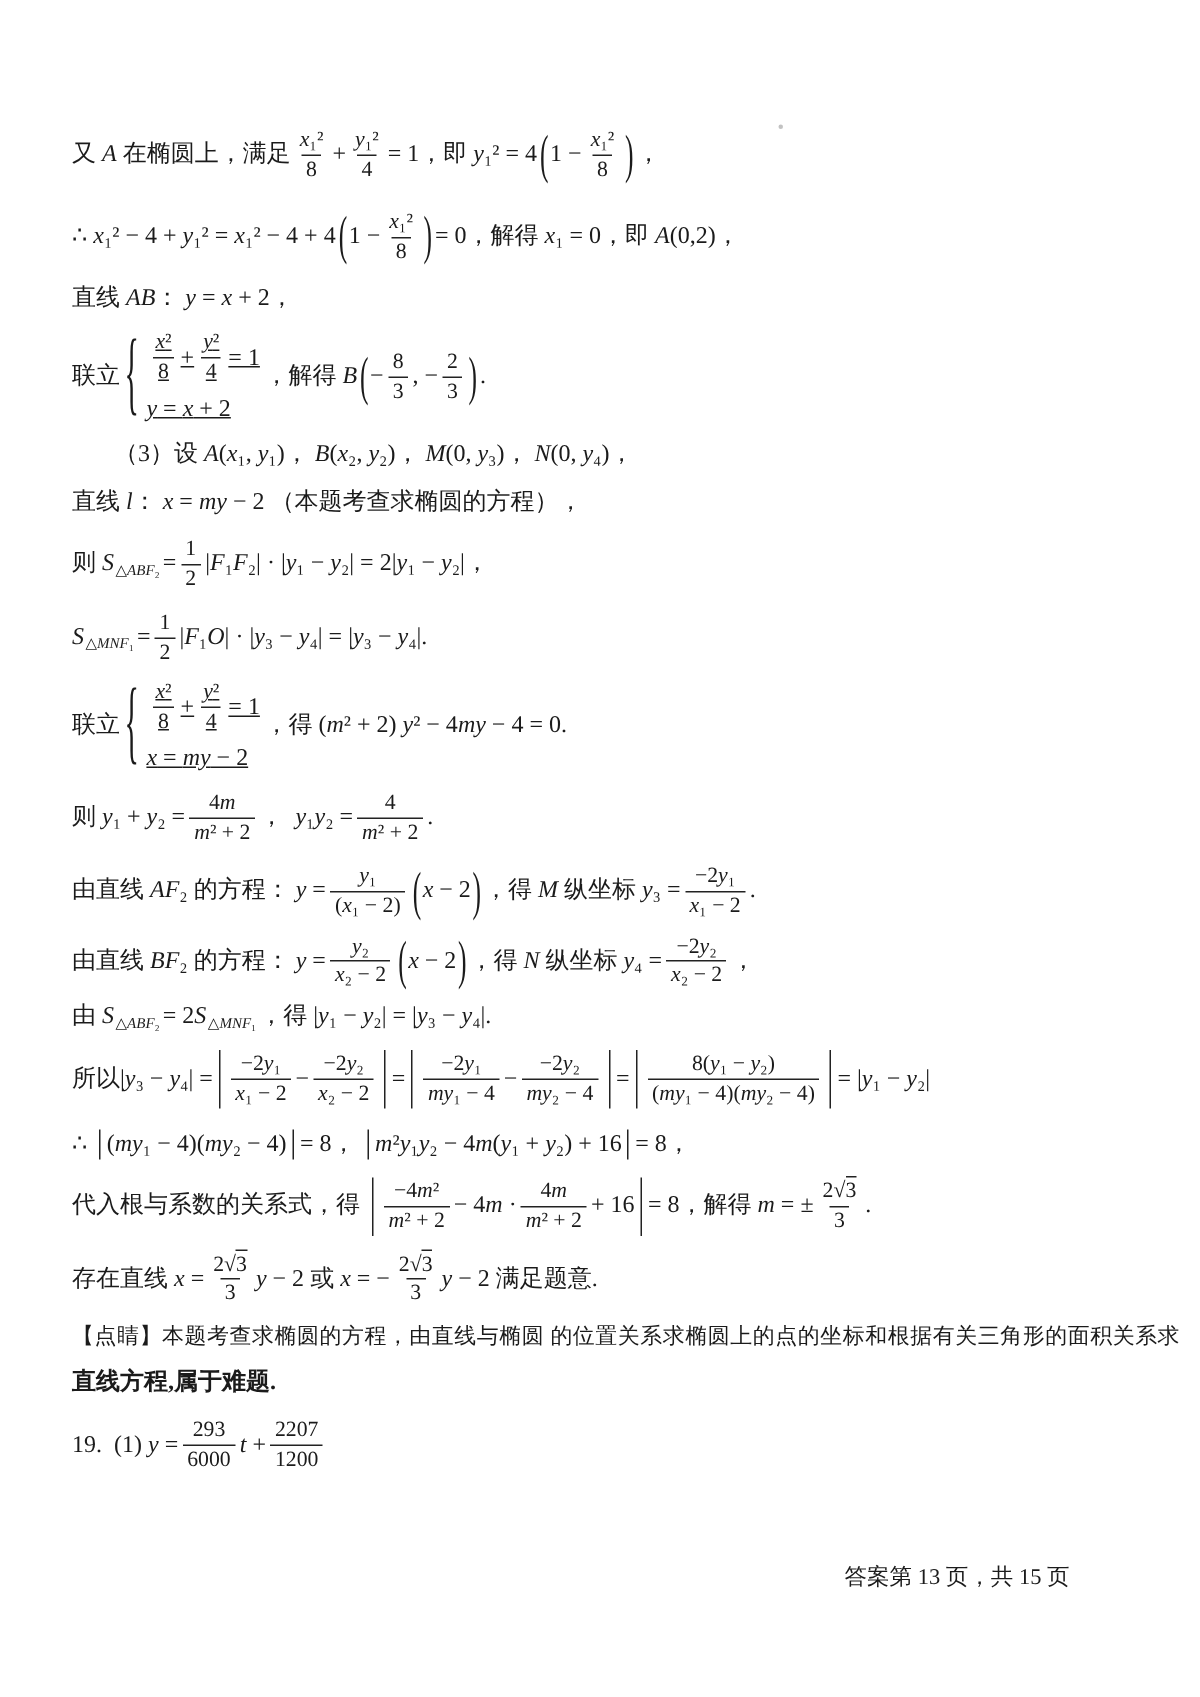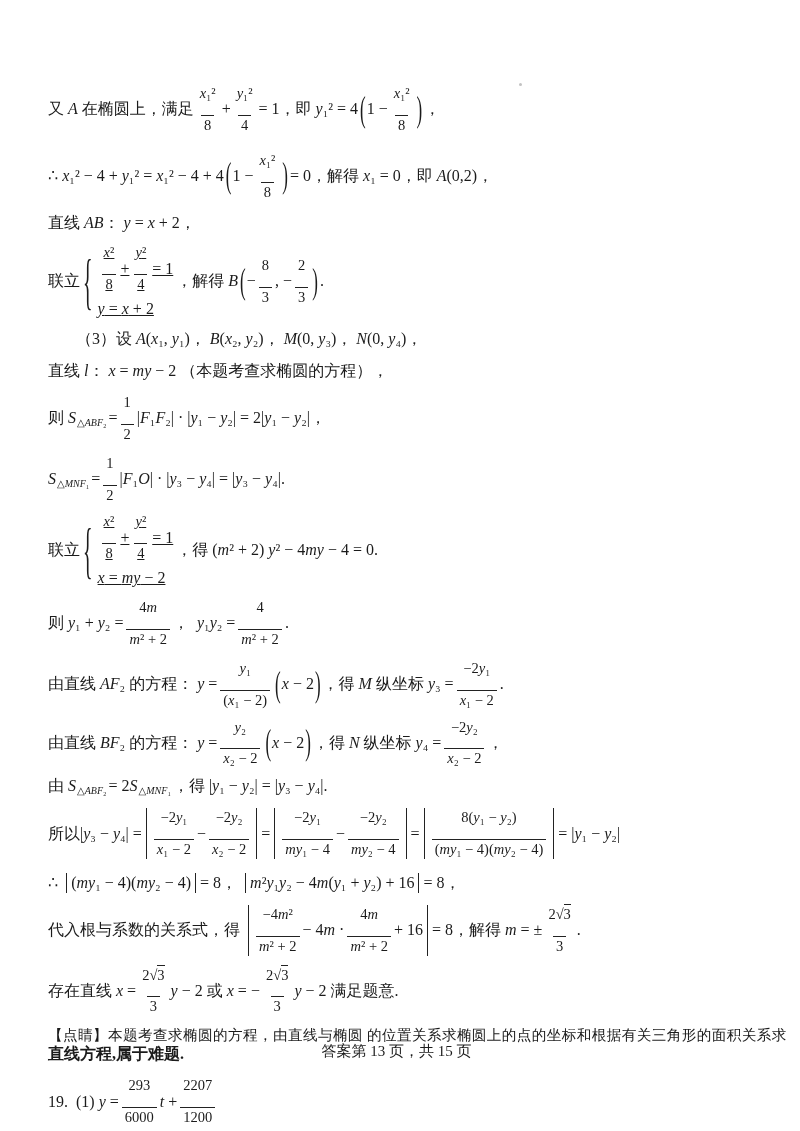--- a/index.html
+++ b/index.html
@@ -9,35 +9,35 @@
   }
   .content{position:absolute;left:48px;top:84px;width:712px;}
   .line{display:flex;align-items:center;flex-wrap:nowrap;font-size:16px;white-space:pre;line-height:1.25;}
   .line.long{font-size:14.6px;letter-spacing:0.4px;}
   .t{font-family:"Liberation Serif","DejaVu Serif","DejaVu Sans",serif;}
   .m i{font-style:italic;font-family:"Liberation Serif","DejaVu Serif",serif;}
   .sub{font-size:10px;transform:translateY(5px);margin:0 2px 0 1px;
        font-family:Liberation Serif, serif;}
   .sub i{font-style:italic;}
   .frac{display:inline-flex;flex-direction:column;align-items:center;margin:0 3px;
-        font-size:14.5px;line-height:1.3;text-align:center;gap:12px;}
+        font-size:14.5px;line-height:1.3;text-align:center;}
   .frac .n{padding:0 3px;}
   .frac .d{border-top:1px solid #222;padding:0 3px;}
   .ol{border-top:1px solid #222;padding-top:1px;}
   .abs{display:inline-flex;align-items:center;border-left:1.2px solid #222;
        border-right:1.2px solid #222;padding:0 4px;margin:0 4px;white-space:pre;}
   .par{display:inline-flex;align-items:center;margin:0 1px;white-space:pre;}
   .par .pl,.par .pr{display:inline-block;transform:scaleY(2.1);font-size:17px;
        font-weight:300;padding:0 1px;}
   .cases{display:inline-flex;align-items:center;margin:0 3px;}
   .cases .brace{display:inline-block;transform:scaleY(3.1);font-size:20px;
        font-weight:300;margin-right:5px;}
   .cases .rows{display:inline-flex;flex-direction:column;align-items:flex-start;gap:5px;}
   .cases .crow{display:inline-flex;align-items:center;white-space:pre;text-decoration:underline;}
-  .footer{position:absolute;left:0;top:1042px;width:713px;text-align:center;font-size:15px;padding-left:40px;}
+  .footer{position:absolute;left:0;top:1042px;width:713px;text-align:right;font-size:15px;}
   .faint-dot{position:absolute;left:519px;top:83px;width:3px;height:3px;
        background:#c2c2c2;border-radius:50%;}
 </style>
 </head>
 <body>
 
 <div class="page">
   <div class="faint-dot"></div>
   <main class="content" id="lines">
       <div class="line" style="margin-bottom: 16px;"><span class="t">又 </span><span class="m"><i>A</i></span><span class="t"> 在椭圆上，满足</span><span class="frac"><span class="n"><i>x</i>₁²</span><span class="d">8</span></span><span class="m">+</span><span class="frac"><span class="n"><i>y</i>₁²</span><span class="d">4</span></span><span class="m">= 1</span><span class="t">，即 </span><span class="m"><i>y</i>₁² = 4</span><span class="par"><span class="pl">(</span><span class="m">1 −</span><span class="frac"><span class="n"><i>x</i>₁²</span><span class="d">8</span></span><span class="pr">)</span></span><span class="t">，</span></div>
@@ -50,20 +50,20 @@
       <div class="line" style="margin-bottom: 8px;"><span class="m"><i>S</i></span><span class="sub">△<i>MNF</i>₁</span><span class="m">=</span><span class="frac"><span class="n">1</span><span class="d">2</span></span><span class="m">|<i>F</i>₁<i>O</i>| · |<i>y</i>₃ − <i>y</i>₄| = |<i>y</i>₃ − <i>y</i>₄|.</span></div>
       <div class="line" style="margin-bottom: 10px;"><span class="t">联立</span><span class="cases"><span class="brace">{</span><span class="rows"><span class="crow"><span class="frac"><span class="n"><i>x</i>²</span><span class="d">8</span></span><span class="m">+</span><span class="frac"><span class="n"><i>y</i>²</span><span class="d">4</span></span><span class="m">= 1</span></span><span class="crow"><span class="m"><i>x</i> = <i>my</i> − 2</span></span></span></span><span class="t">，得 </span><span class="m">(<i>m</i>² + 2) <i>y</i>² − 4<i>my</i> − 4 = 0.</span></div>
       <div class="line" style="margin-bottom: 10px;"><span class="t">则 </span><span class="m"><i>y</i>₁ + <i>y</i>₂ =</span><span class="frac"><span class="n">4<i>m</i></span><span class="d"><i>m</i>² + 2</span></span><span class="t">，  </span><span class="m"><i>y</i>₁<i>y</i>₂ =</span><span class="frac"><span class="n">4</span><span class="d"><i>m</i>² + 2</span></span><span class="m">.</span></div>
       <div class="line" style="margin-bottom: 8px;"><span class="t">由直线 </span><span class="m"><i>AF</i>₂</span><span class="t"> 的方程： </span><span class="m"><i>y</i> =</span><span class="frac"><span class="n"><i>y</i>₁</span><span class="d">(<i>x</i>₁ − 2)</span></span><span class="par"><span class="pl">(</span><span class="m"><i>x</i> − 2</span><span class="pr">)</span></span><span class="t">，得 </span><span class="m"><i>M</i></span><span class="t"> 纵坐标 </span><span class="m"><i>y</i>₃ =</span><span class="frac"><span class="n">−2<i>y</i>₁</span><span class="d"><i>x</i>₁ − 2</span></span><span class="m">.</span></div>
       <div class="line" style="margin-bottom: 8px;"><span class="t">由直线 </span><span class="m"><i>BF</i>₂</span><span class="t"> 的方程： </span><span class="m"><i>y</i> =</span><span class="frac"><span class="n"><i>y</i>₂</span><span class="d"><i>x</i>₂ − 2</span></span><span class="par"><span class="pl">(</span><span class="m"><i>x</i> − 2</span><span class="pr">)</span></span><span class="t">，得 </span><span class="m"><i>N</i></span><span class="t"> 纵坐标 </span><span class="m"><i>y</i>₄ =</span><span class="frac"><span class="n">−2<i>y</i>₂</span><span class="d"><i>x</i>₂ − 2</span></span><span class="t">，</span></div>
       <div class="line" style="margin-bottom: 12px;"><span class="t">由 </span><span class="m"><i>S</i></span><span class="sub">△<i>ABF</i>₂</span><span class="m">= 2<i>S</i></span><span class="sub">△<i>MNF</i>₁</span><span class="t">，得 </span><span class="m">|<i>y</i>₁ − <i>y</i>₂| = |<i>y</i>₃ − <i>y</i>₄|.</span></div>
       <div class="line" style="margin-bottom: 14px;"><span class="t">所以</span><span class="m">|<i>y</i>₃ − <i>y</i>₄| =</span><span class="abs"><span class="frac"><span class="n">−2<i>y</i>₁</span><span class="d"><i>x</i>₁ − 2</span></span><span class="m">−</span><span class="frac"><span class="n">−2<i>y</i>₂</span><span class="d"><i>x</i>₂ − 2</span></span></span><span class="m">=</span><span class="abs"><span class="frac"><span class="n">−2<i>y</i>₁</span><span class="d"><i>my</i>₁ − 4</span></span><span class="m">−</span><span class="frac"><span class="n">−2<i>y</i>₂</span><span class="d"><i>my</i>₂ − 4</span></span></span><span class="m">=</span><span class="abs"><span class="frac"><span class="n">8(<i>y</i>₁ − <i>y</i>₂)</span><span class="d">(<i>my</i>₁ − 4)(<i>my</i>₂ − 4)</span></span></span><span class="m">= |<i>y</i>₁ − <i>y</i>₂|</span></div>
       <div class="line" style="margin-bottom: 12px;"><span class="m">∴ </span><span class="abs"><span class="m">(<i>my</i>₁ − 4)(<i>my</i>₂ − 4)</span></span><span class="m">= 8</span><span class="t">， </span><span class="abs"><span class="m"><i>m</i>²<i>y</i>₁<i>y</i>₂ − 4<i>m</i>(<i>y</i>₁ + <i>y</i>₂) + 16</span></span><span class="m">= 8</span><span class="t">，</span></div>
       <div class="line" style="margin-bottom: 10px;"><span class="t">代入根与系数的关系式，得 </span><span class="abs"><span class="frac"><span class="n">−4<i>m</i>²</span><span class="d"><i>m</i>² + 2</span></span><span class="m">− 4<i>m</i> ·</span><span class="frac"><span class="n">4<i>m</i></span><span class="d"><i>m</i>² + 2</span></span><span class="m">+ 16</span></span><span class="m">= 8</span><span class="t">，解得 </span><span class="m"><i>m</i> = ±</span><span class="frac"><span class="n">2√<span class="ol">3</span></span><span class="d">3</span></span><span class="m">.</span></div>
       <div class="line" style="margin-bottom: 10px;"><span class="t">存在直线 </span><span class="m"><i>x</i> =</span><span class="frac"><span class="n">2√<span class="ol">3</span></span><span class="d">3</span></span><span class="m"><i>y</i> − 2</span><span class="t"> 或 </span><span class="m"><i>x</i> = −</span><span class="frac"><span class="n">2√<span class="ol">3</span></span><span class="d">3</span></span><span class="m"><i>y</i> − 2</span><span class="t"> 满足题意.</span></div>
-      <div class="line long" style=""><span class="t">【点睛】本题考查求椭圆的方程，由直线与椭圆 的位置关系求椭圆上的点的坐标和根据有关三角形的面积关系求</span></div>
+      <div class="line long" style="margin-bottom: 12px;"><span class="t">【点睛】本题考查求椭圆的方程，由直线与椭圆 的位置关系求椭圆上的点的坐标和根据有关三角形的面积关系求</span></div>
       <div class="line" style="margin-bottom: 12px; font-weight: bold;"><span class="t">直线方程,属于难题.</span></div>
       <div class="line" style="margin-bottom: 0px;"><span class="m">19.  (1) <i>y</i> =</span><span class="frac"><span class="n">293</span><span class="d">6000</span></span><span class="m"><i>t</i> +</span><span class="frac"><span class="n">2207</span><span class="d">1200</span></span></div>
     </main>
   <footer class="footer">
     <span>答案第 13 页，共 15 页</span>
   </footer>
 </div>
 
 </body></html>

